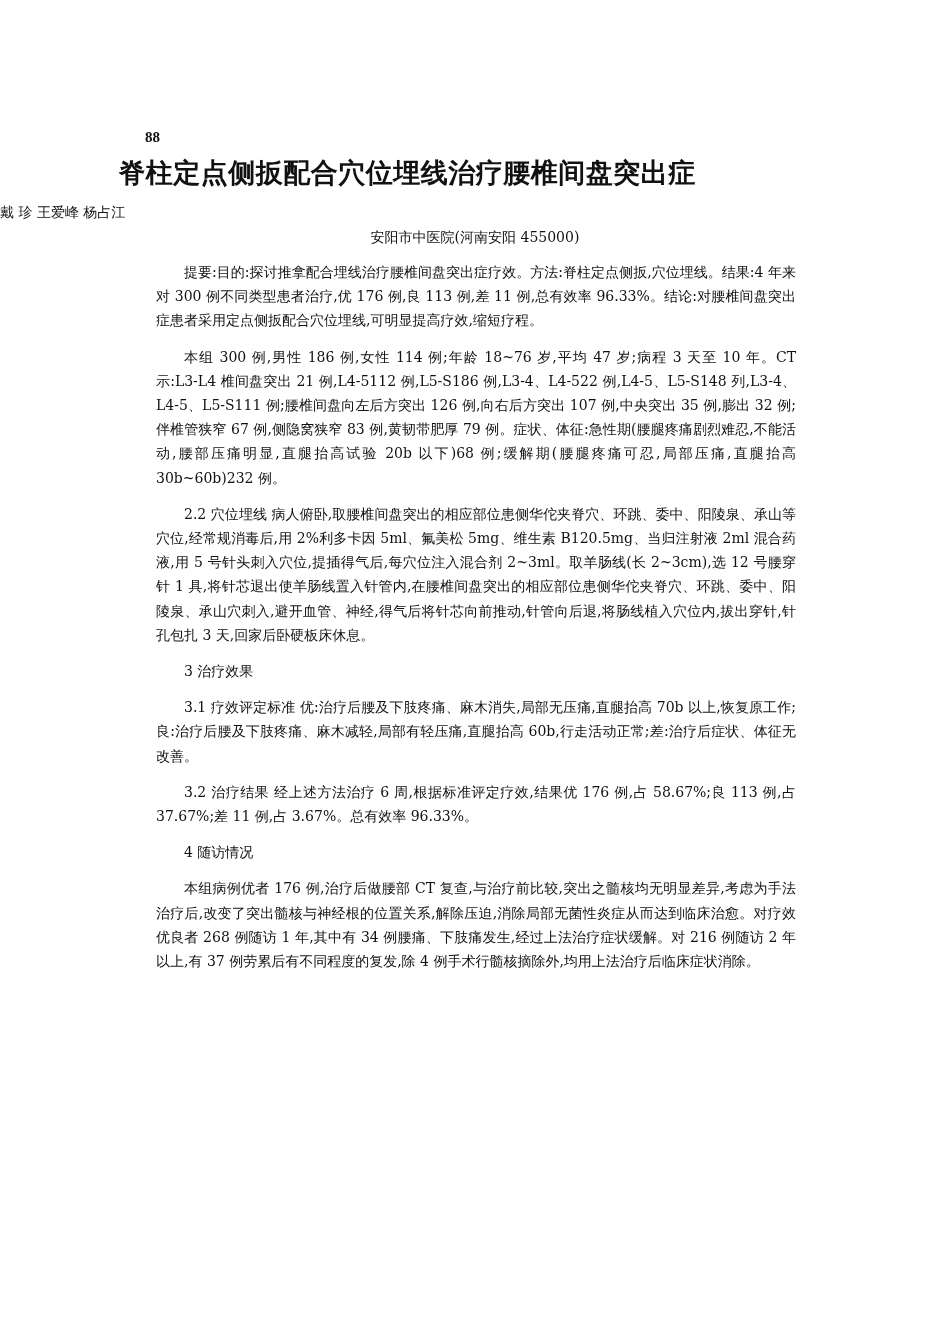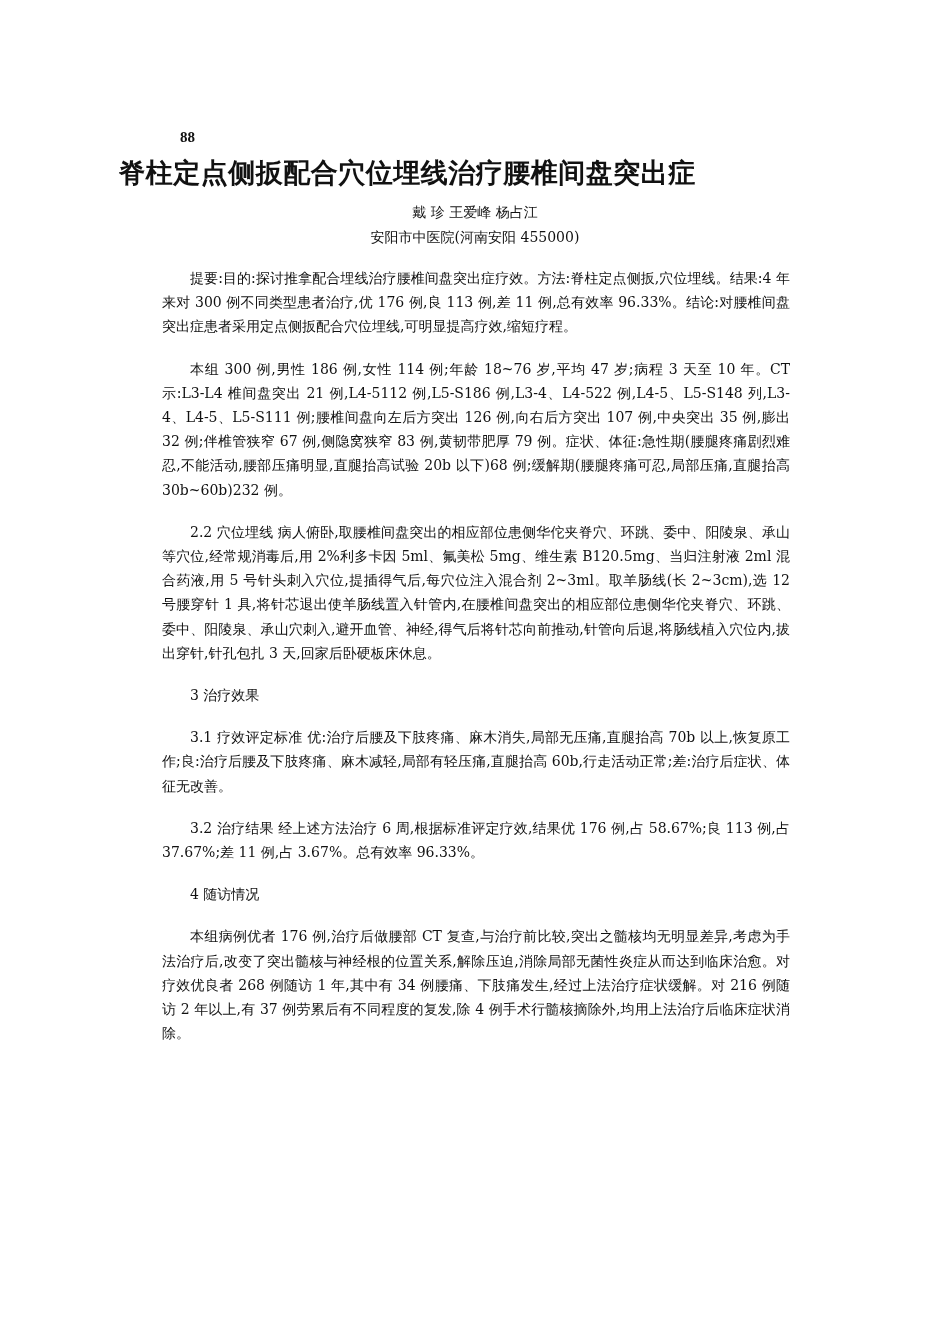--- a/index.html
+++ b/index.html
@@ -1,26 +1,26 @@
 <!DOCTYPE html>
 <html><head>
 <meta charset="utf-8">
 <style>
   html, body { margin: 0; padding: 0; background: #ffffff; }
   body { width: 950px; height: 1344px; position: relative; overflow: hidden;
          font-family: "DejaVu Serif", "Liberation Serif", serif; color: #111; }
   .pageno { position: absolute; left: 145px; top: 129px; font-family: "Liberation Serif", serif;
-            font-weight: bold; font-size: 15px; margin-left: 35px; }
+            font-weight: bold; font-size: 15px; }
   .title { position: absolute; left: 0; width: 814px; top: 155px; text-align: center;
            font-family: "DejaVu Sans", sans-serif; font-weight: bold; font-size: 27px; letter-spacing: 0.5px; }
-  .authors { position: absolute; left: 0; width: 950px; top: 204px; text-align: center; font-size: 14px; }
+  .authors { position: absolute; left: 0; width: 950px; top: 204px; font-size: 14px; }
   .affil { position: absolute; left: 0; width: 950px; top: 229px; text-align: center; font-size: 14px; }
   .body { position: absolute; left: 144px; top: 248px; width: 664px; font-size: 14px;
           line-height: 24.2px; text-align: justify; }
-  .body p { margin: 18px; text-indent: 2em; }
+  .body p { margin: 12px; text-indent: 2em; }
   .body p.noindent { text-indent: 0.6em; }
   .body p.head { text-indent: 2em; }
 </style>
 </head>
 <body>
 
 <div class="pageno">88</div>
 <div class="title">脊柱定点侧扳配合穴位埋线治疗腰椎间盘突出症</div>
 <div class="authors">戴 珍 王爱峰 杨占江</div>
 <div class="affil">安阳市中医院(河南安阳 455000)</div>

